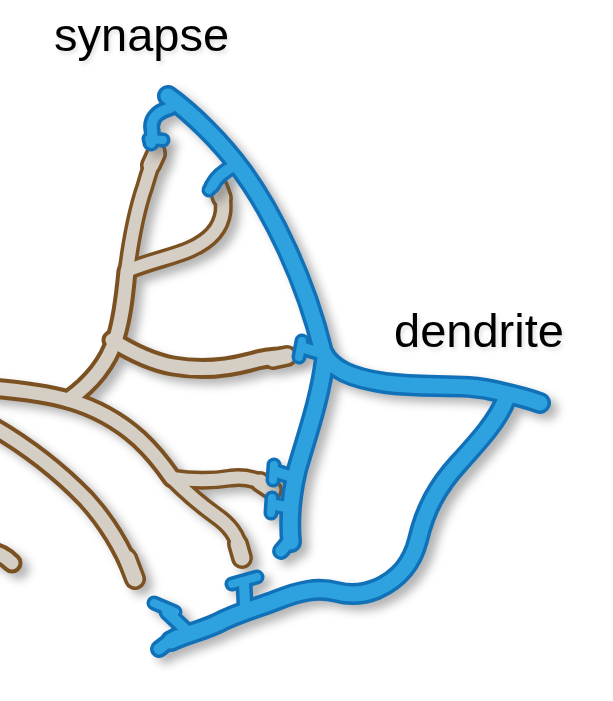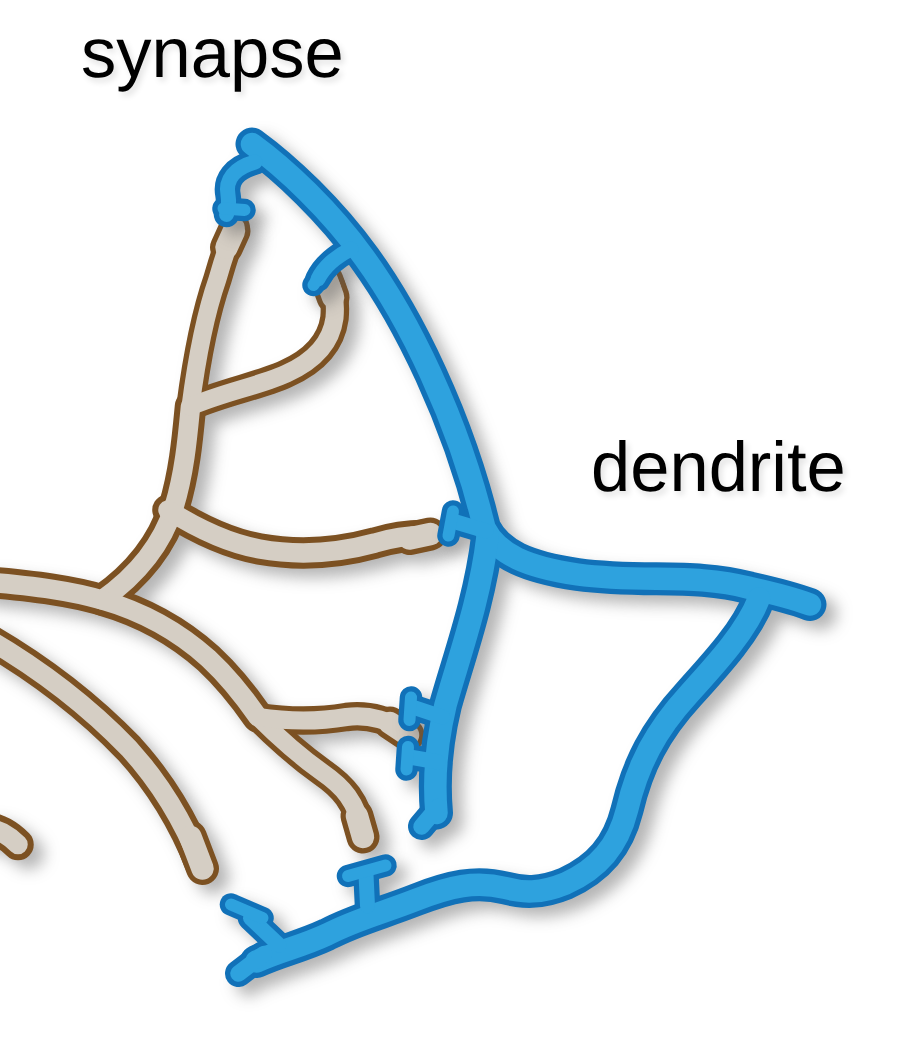--- a/index.html
+++ b/index.html
@@ -42,21 +42,21 @@
 
   .label {
     position: absolute;
     color: var(--label-text, #000);
     font-size: 47px;
     line-height: 1.05;
     white-space: nowrap;
     text-shadow: 2px 3px 4px rgba(0,0,0,0.12);
   }
   #label-synapse  { left: 54px;  top: 10px;  }
-  #label-dendrite { left: 394px; top: 286px; }
+  #label-dendrite { left: 394px; top: 306px; }
 </style>
 </head>
 <body>
 
 <div id="stage" style="--dendrite-fill: #2EA2DE; --dendrite-outline: #1171B8; --axon-fill: #D5CEC4; --axon-outline: #7C5122; --label-text: #000000; --background: #FFFFFF;">
 
   <svg width="613" height="701" viewBox="0 0 613 701">
     <defs>
 
       <path id="a-stem" d="M -8 388 C 25 391 48 394 68 400 C 95 381 109 360 116 338 C 123 315 125 292 127 271"></path>

